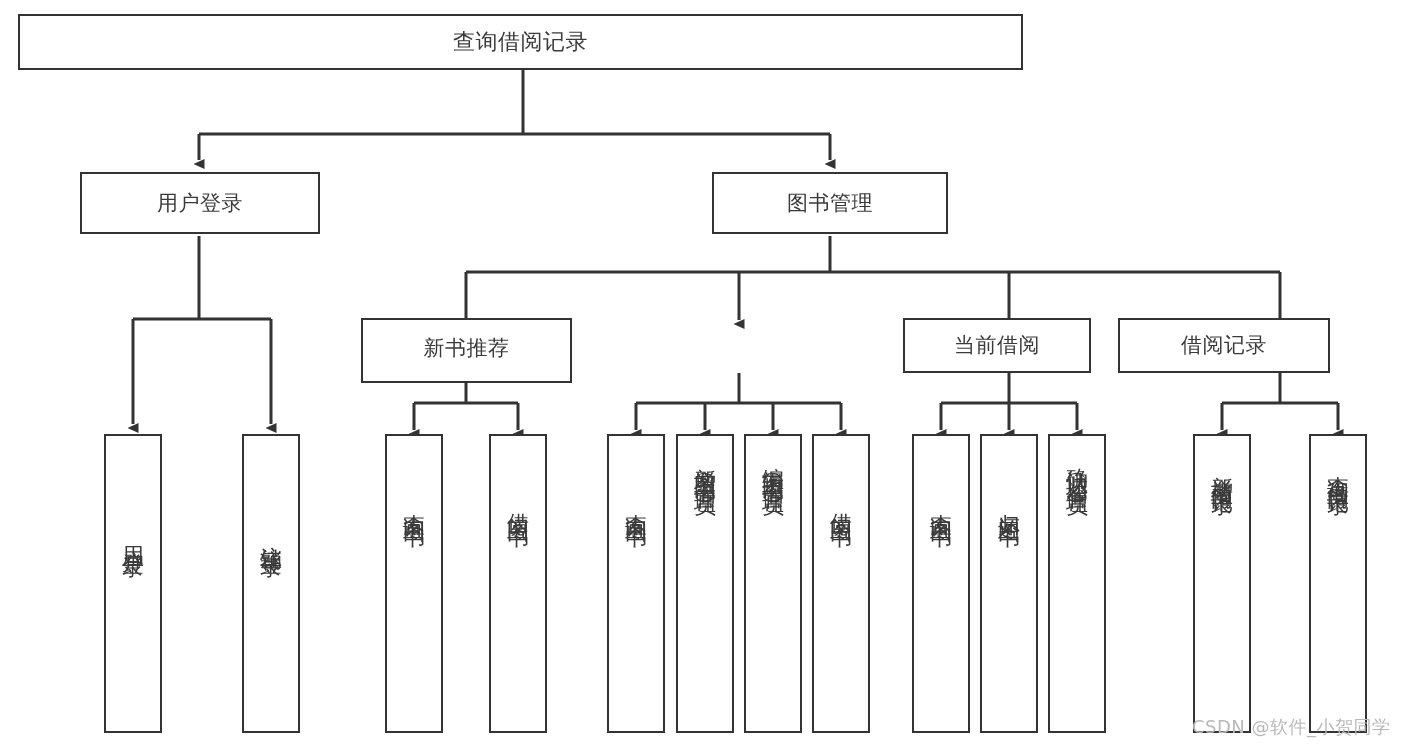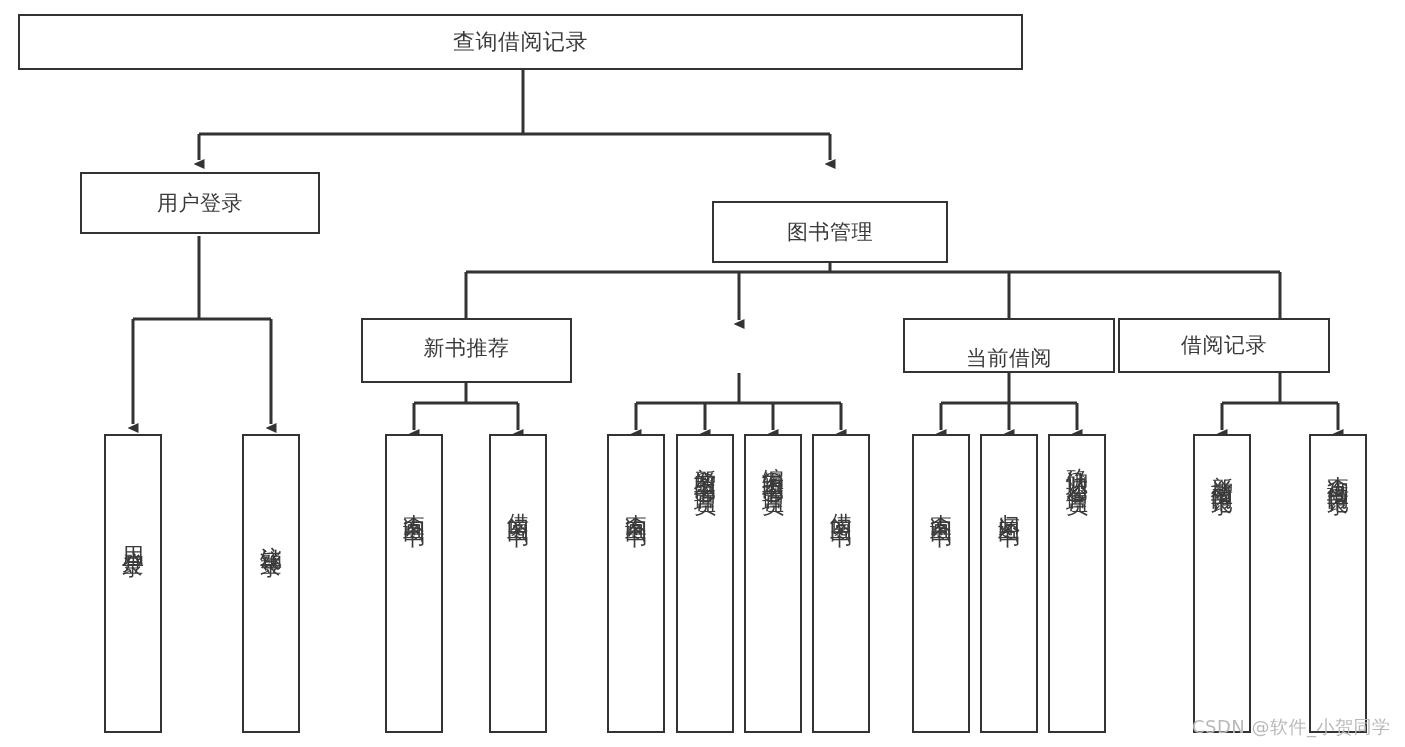--- a/index.html
+++ b/index.html
@@ -135,28 +135,28 @@
     </g>
   </svg>
 
   <div class="node horiz root" style="left:18px; top:14px; width:1005px; height:56px;">
     <span class="node-label">查询借阅记录</span>
   </div>
 
   <div class="node horiz" style="left:80px; top:172px; width:240px; height:62px;">
     <span class="node-label">用户登录</span>
   </div>
-  <div class="node horiz" style="left:712px; top:172px; width:236px; height:62px;margin-top:29px;">
+  <div class="node horiz" style="left:712px; top:172px; width:236px; height:62px;">
     <span class="node-label">图书管理</span>
   </div>
 
   <div class="node horiz" style="left:361px; top:318px; width:211px; height:65px;font-family:Liberation Mono, monospace;">
     <span class="node-label">新书推荐</span>
   </div>
-  <div class="node horiz" style="left:903px; top:318px; width:212px; height:55px;align-items:flex-end;">
+  <div class="node horiz" style="left:903px; top:318px; width:188px; height:55px;">
     <span class="node-label">当前借阅</span>
   </div>
   <div class="node horiz" style="left:1118px; top:318px; width:212px; height:55px;">
     <span class="node-label">借阅记录</span>
   </div>
 
   <div class="node vert low-text" style="left:104px; top:434px; width:58px; height:299px;">
     <span class="node-label">用户登录</span>
   </div>
   <div class="node vert low-text" style="left:242px; top:434px; width:58px; height:299px;">

